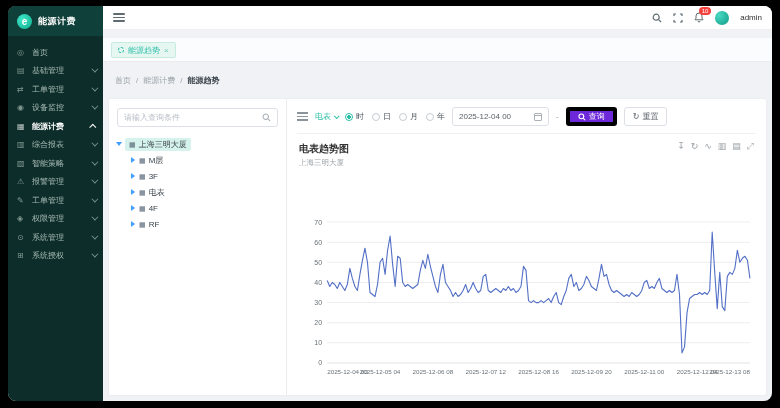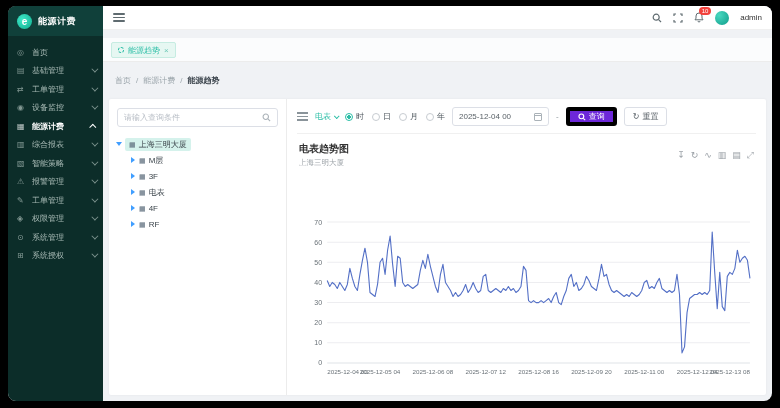--- a/index.html
+++ b/index.html
@@ -79,21 +79,21 @@
   .date-input { display:flex; align-items:center; justify-content:space-between; border:1px solid #dcdfe6; border-radius:3px;
     height:19px; width:97px; padding:0 6px; font-size:8px; color:#5a6268; cursor:pointer; }
   .cal-icon { width:8px; height:8px; border:1px solid #aab2b8; border-radius:1px; position:relative; }
   .cal-icon::before { content:""; position:absolute; left:0; right:0; top:1.5px; border-top:1px solid #aab2b8; }
   .range-sep { font-size:8px; color:#8a949a; }
   .btn { height:19px; border-radius:3px; font-size:8px; display:flex; align-items:center; gap:3px; padding:0 8px; cursor:pointer; }
   .btn-query { background:#6d28d9; color:#fff; border:4px solid #000000; }
   .btn-reset { background:#fff; color:#5a6268; border:1px solid #dcdfe6; }
   .reset-glyph { font-size:8px; line-height:1; }
 
-  .chart-head { display:flex; align-items:center; padding:8px 2px 0; }
+  .chart-head { display:flex; align-items:flex-start; padding:8px 2px 0; }
   .chart-titles .c-title { font-size:10px; font-weight:bold; color:#333; }
   .chart-titles .c-sub { font-size:7.5px; color:#a0a6ab; margin-top:2px; }
   .toolbox { margin-left:auto; display:flex; gap:6px; color:#9aa0a6; font-size:9px; }
   .toolbox span { cursor:pointer; line-height:1; }
 
   .chart-area { flex:1; display:flex; flex-direction:column; justify-content:flex-end; }
   .chart-svg-wrap { width:100%; }
   svg text { font-family:"Liberation Sans","DejaVu Sans",sans-serif; }
   .legend { display:flex; align-items:center; justify-content:center; gap:4px; height:18px; font-size:8px; color:#6a7278; }
   .legend .lg-marker { position:relative; width:16px; height:8px; }

